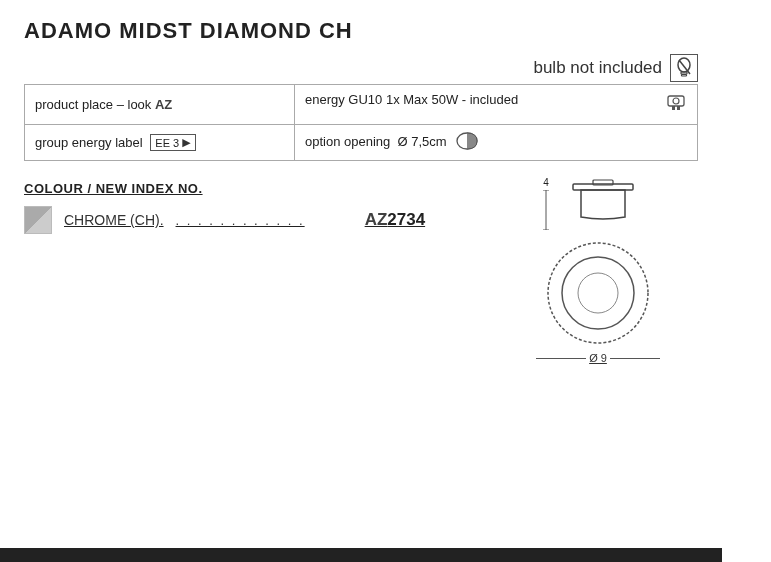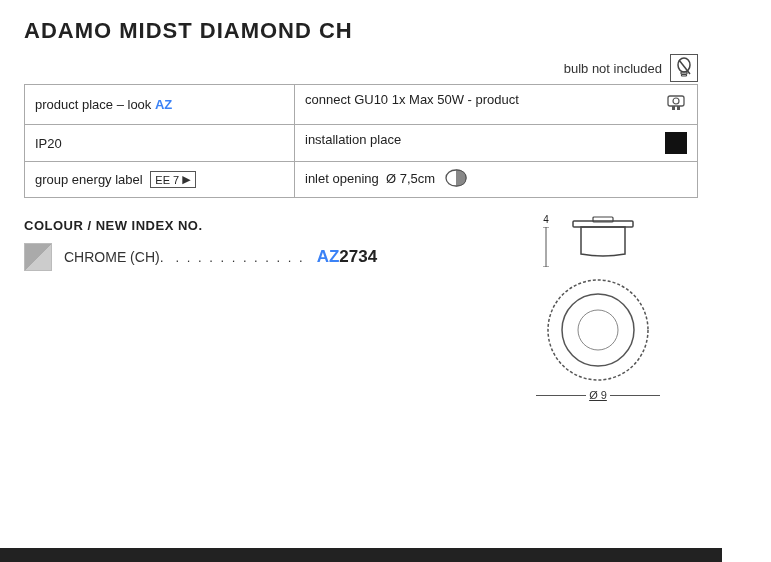--- a/index.html
+++ b/index.html
@@ -29,21 +29,21 @@
     }
     
     .bulb-row {
       display: flex;
       justify-content: flex-end;
       align-items: center;
       margin-bottom: 2px;
       gap: 8px;
     }
     .bulb-text {
-      font-size: 13px;
+      font-size: 17px;
       color: #333;
     }
     .bulb-icon-box {
       width: 28px;
       height: 28px;
       border: 1.5px solid #555;
       display: flex;
       align-items: center;
       justify-content: center;
       font-size: 16px;
@@ -62,39 +62,40 @@
       font-size: 13px;
     }
     .specs-table .left-col {
       width: 270px;
       background: #fff;
     }
     .specs-table .right-col {
       background: #fff;
     }
     .orange {
-      color: #3b82f6;
+      color: #404040;
       font-weight: bold;
     }
     .energy-label {
       display: inline-flex;
       align-items: center;
       border: 1px solid #555;
       padding: 1px 4px;
       font-size: 11px;
       margin-left: 4px;
     }
     .energy-arrow {
       font-size: 11px;
       margin-left: 3px;
       color: #333;
     }
     
     .colour-section {
       margin-top: 4px;
+      text-decoration: underline;
     }
     .colour-header {
       font-size: 13px;
       font-weight: bold;
       letter-spacing: 0.5px;
       text-transform: uppercase;
       margin-bottom: 10px;
     }
     .colour-row {
       display: flex;
@@ -114,20 +115,21 @@
       letter-spacing: 2px;
       color: #333;
     }
     .colour-code-label {
       font-size: 14px;
       color: #333;
     }
     .colour-code {
       font-size: 17px;
       font-weight: 900;
+      margin-left: 48px;
     }
     
     .bottom-bar {
       position: absolute;
       bottom: 0;
       left: 0;
       width: 100%;
       height: 14px;
       background: #222;
     }
@@ -168,55 +170,45 @@
   </div>
 
   <table class="specs-table">
     <tbody>
 
       <tr>
         <td class="left-col">
           <span>product place – look </span><span class="orange">AZ</span>
         </td>
         <td class="right-col">
-          <span>connect GU10 1x Max 50W - product</span>
+          <span>energy GU10 1x Max 50W - included</span>
           
           <span style="float:right;">
             <svg width="22" height="22" viewBox="0 0 22 22">
               <rect x="3" y="4" width="16" height="10" rx="2" fill="none" stroke="#555" stroke-width="1.3"></rect>
               <rect x="7" y="14" width="3" height="4" fill="#555"></rect>
               <rect x="12" y="14" width="3" height="4" fill="#555"></rect>
               <circle cx="11" cy="9" r="3" fill="none" stroke="#555" stroke-width="1.2"></circle>
             </svg>
           </span>
         </td>
       </tr>
 
 
-      <tr>
-        <td class="left-col">
-          <span>IP20</span>
-        </td>
-        <td class="right-col">
-          <span>installation place</span>
-          
-          <span style="float:right; display:inline-block; width:22px; height:22px; background:#111;"></span>
-        </td>
-      </tr>
 
       <tr>
         <td class="left-col">
           <span>group energy label</span>
           <span class="energy-label">
-            <span>EE 7</span>
+            <span>EE 3</span>
             <span class="energy-arrow">▶</span>
           </span>
         </td>
         <td class="right-col">
-          <span>inlet opening</span>
+          <span>option opening</span>
           
           &nbsp;<span>Ø 7,5cm</span>
           
           <span style="display:inline-block; margin-left:6px; vertical-align:middle;">
             <svg width="30" height="18" viewBox="0 0 30 18">
               <ellipse cx="11" cy="9" rx="10" ry="8" fill="none" stroke="#555" stroke-width="1.3"></ellipse>
               <path d="M11 1 Q21 1 21 9 Q21 17 11 17" fill="#888" stroke="#555" stroke-width="1"></path>
             </svg>
           </span>
         </td>

